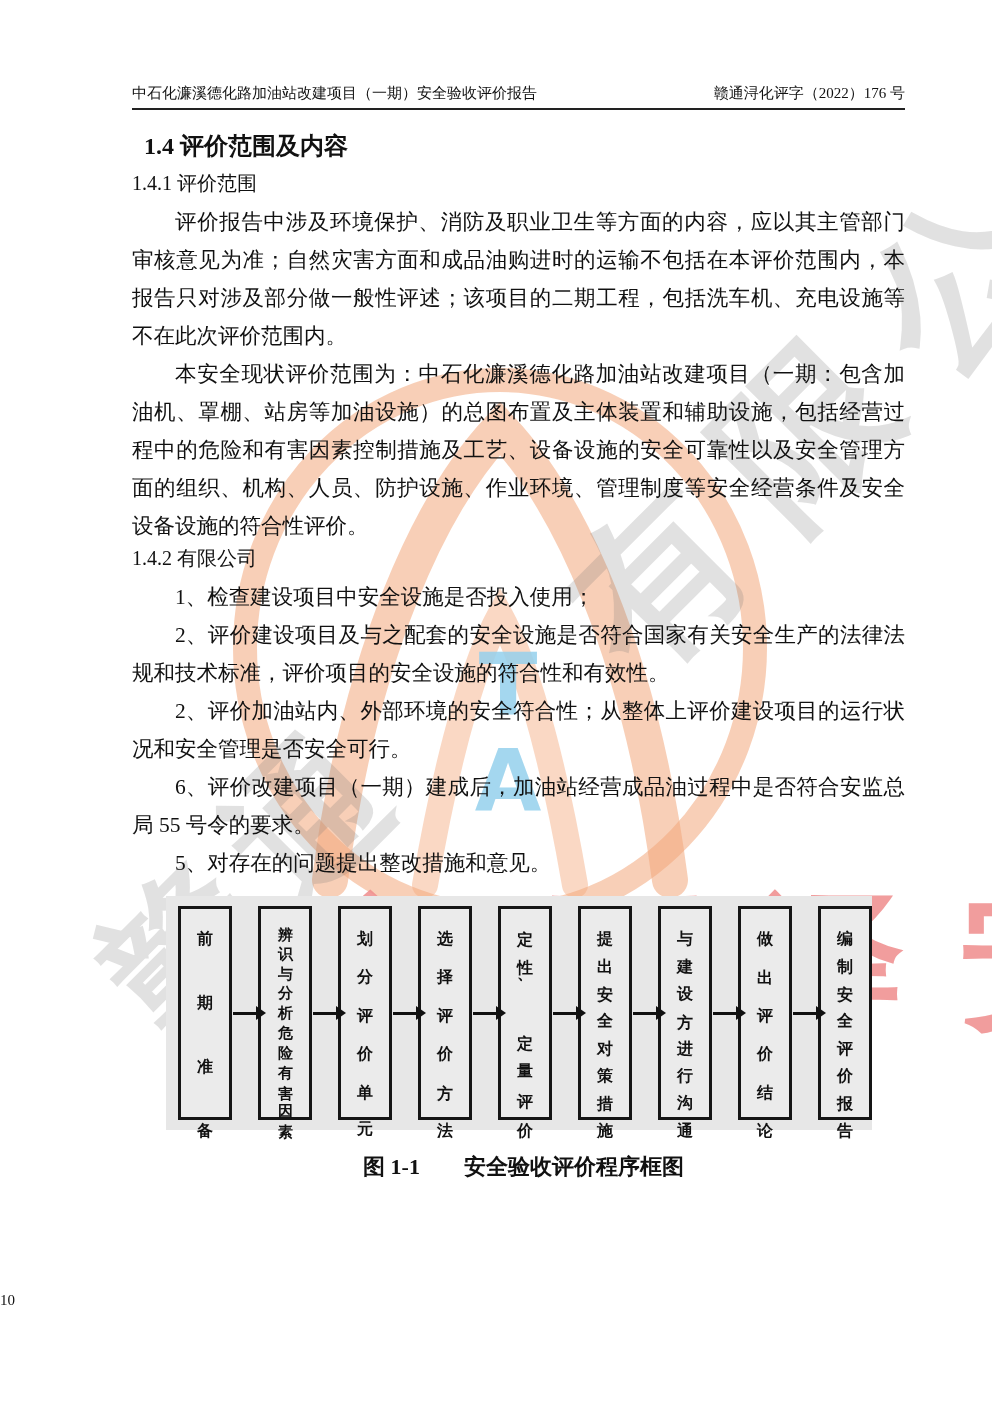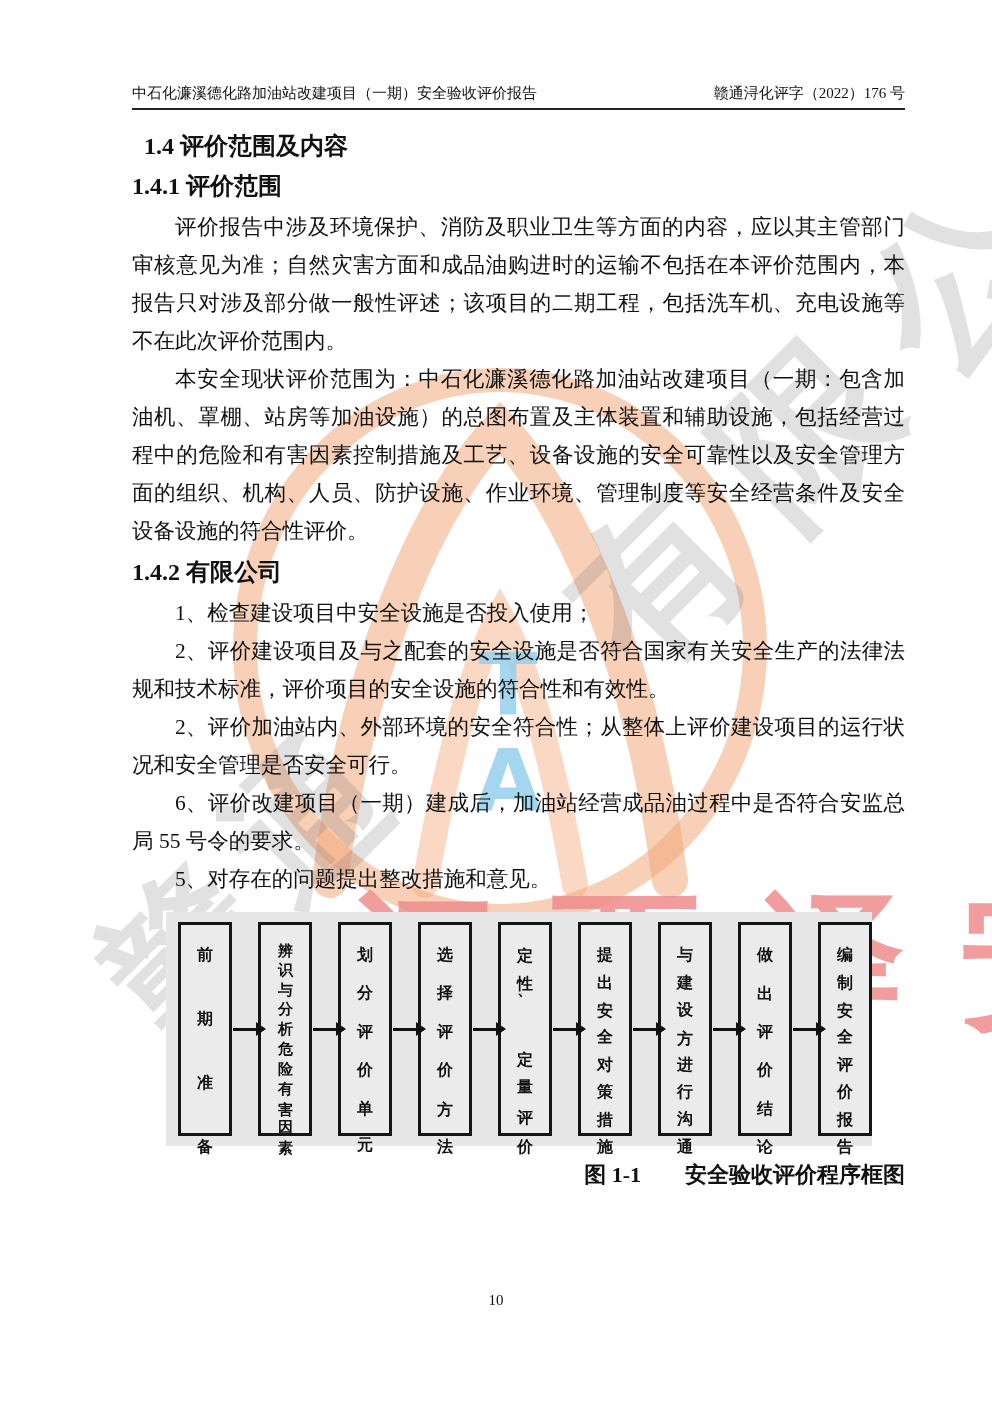--- a/index.html
+++ b/index.html
@@ -17,36 +17,36 @@
   .wm-blue{position:absolute;left:448px;top:636px;width:120px;text-align:center;
            font-family:"DejaVu Sans",sans-serif;font-weight:700;font-size:86px;line-height:96px;
            color:rgba(148,208,236,0.85);}
   .wm-svg{position:absolute;left:0;top:0;}
   
   .content{position:relative;z-index:1;padding:84px 87px 0 132px;}
   .hdr{display:flex;justify-content:space-between;align-items:flex-end;
        border-bottom:2px solid #222;padding-bottom:5px;font-size:15px;}
   .hdr-right{font-weight:400;}
   h2.sec{font-size:24px;margin:20px 0 8px 12px;font-weight:700;}
-  h3.sub{font-size:24px;margin:6px 0 6px 0;font-weight:700;}
+  h3.sub{font-size:20px;margin:0 0 6px 0;font-weight:400;}
   p.body{font-size:21.5px;line-height:38px;text-align:justify;text-indent:2em;margin:0;}
   
   .fc-panel{margin:14px 0 0 34px;width:682px;height:214px;background:#e7e7e7;
             padding:10px 12px;display:flex;justify-content:space-between;align-items:center;}
   .fc-box{width:48px;height:208px;border:3px solid #151515;background:#ebebeb;flex:none;
           display:flex;align-items:center;justify-content:center;}
   .fc-box .vtext{writing-mode:vertical-rl;text-orientation:upright;height:192px;
           text-align:justify;text-align-last:justify;font-weight:700;font-size:16px;
           font-family:"DejaVu Sans",sans-serif;line-height:1;}
   .fc-box.dense .vtext{font-size:15px;height:198px;}
   .fc-arrow{align-self:center;width:24px;height:3px;background:#111;position:relative;flex:none;margin:0 1px;}
   .fc-arrow::after{content:"";position:absolute;right:-9px;top:-6px;width:0;height:0;
           border-left:10px solid #111;border-top:7px solid transparent;border-bottom:7px solid transparent;}
-  .caption{font-size:22px;font-weight:700;text-align:right;margin-top:14px;padding-left:10px;}
-  .pageno{position:absolute;left:0;right:0;top:1292px;text-align:center;font-size:15px;z-index:1;}
+  .caption{font-size:22px;font-weight:700;text-align:center;margin-top:22px;padding-left:10px;}
+  .pageno{position:absolute;left:0;right:0;top:1292px;text-align:left;font-size:15px;z-index:1;}
 </style>
 </head>
 <body>
 
 <div class="page">
 
   <div class="wm-layer">
     <svg class="wm-svg" width="992" height="1403" viewBox="0 0 992 1403">
       <ellipse cx="500" cy="648" rx="255" ry="268" fill="none" stroke="rgba(243,168,124,0.55)" stroke-width="24"></ellipse>
       <path d="M330 880 C360 650 432 500 500 428 C568 500 640 650 670 880" fill="none" stroke="rgba(243,168,124,0.55)" stroke-width="36" stroke-linecap="round"></path>

